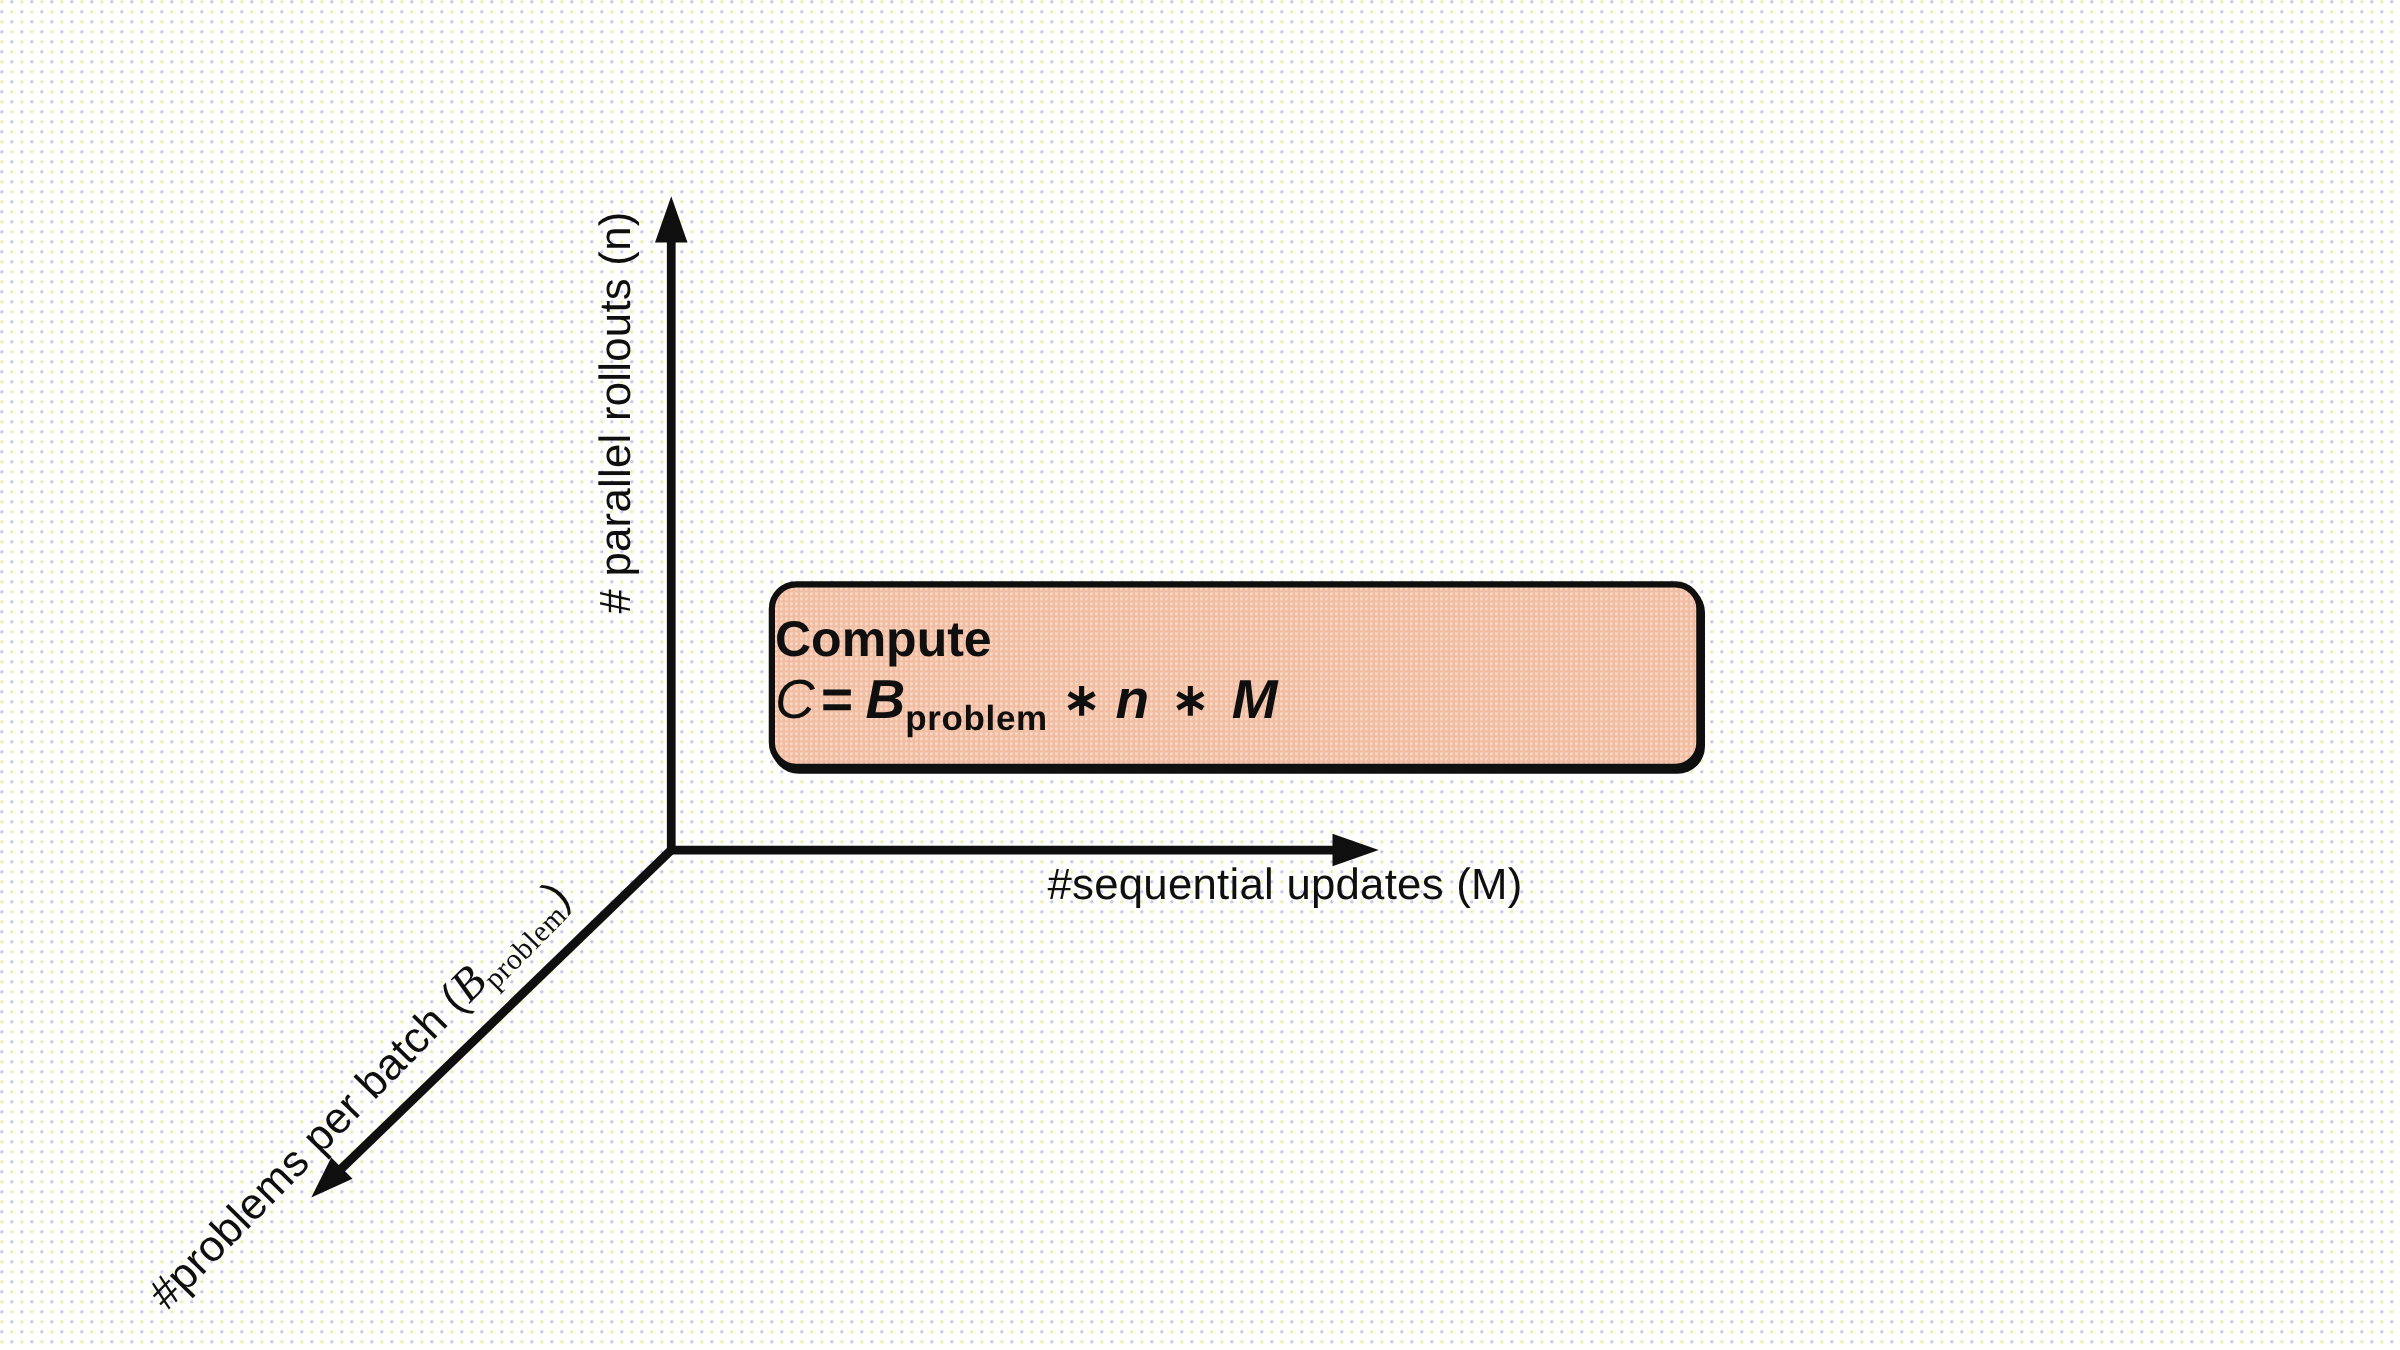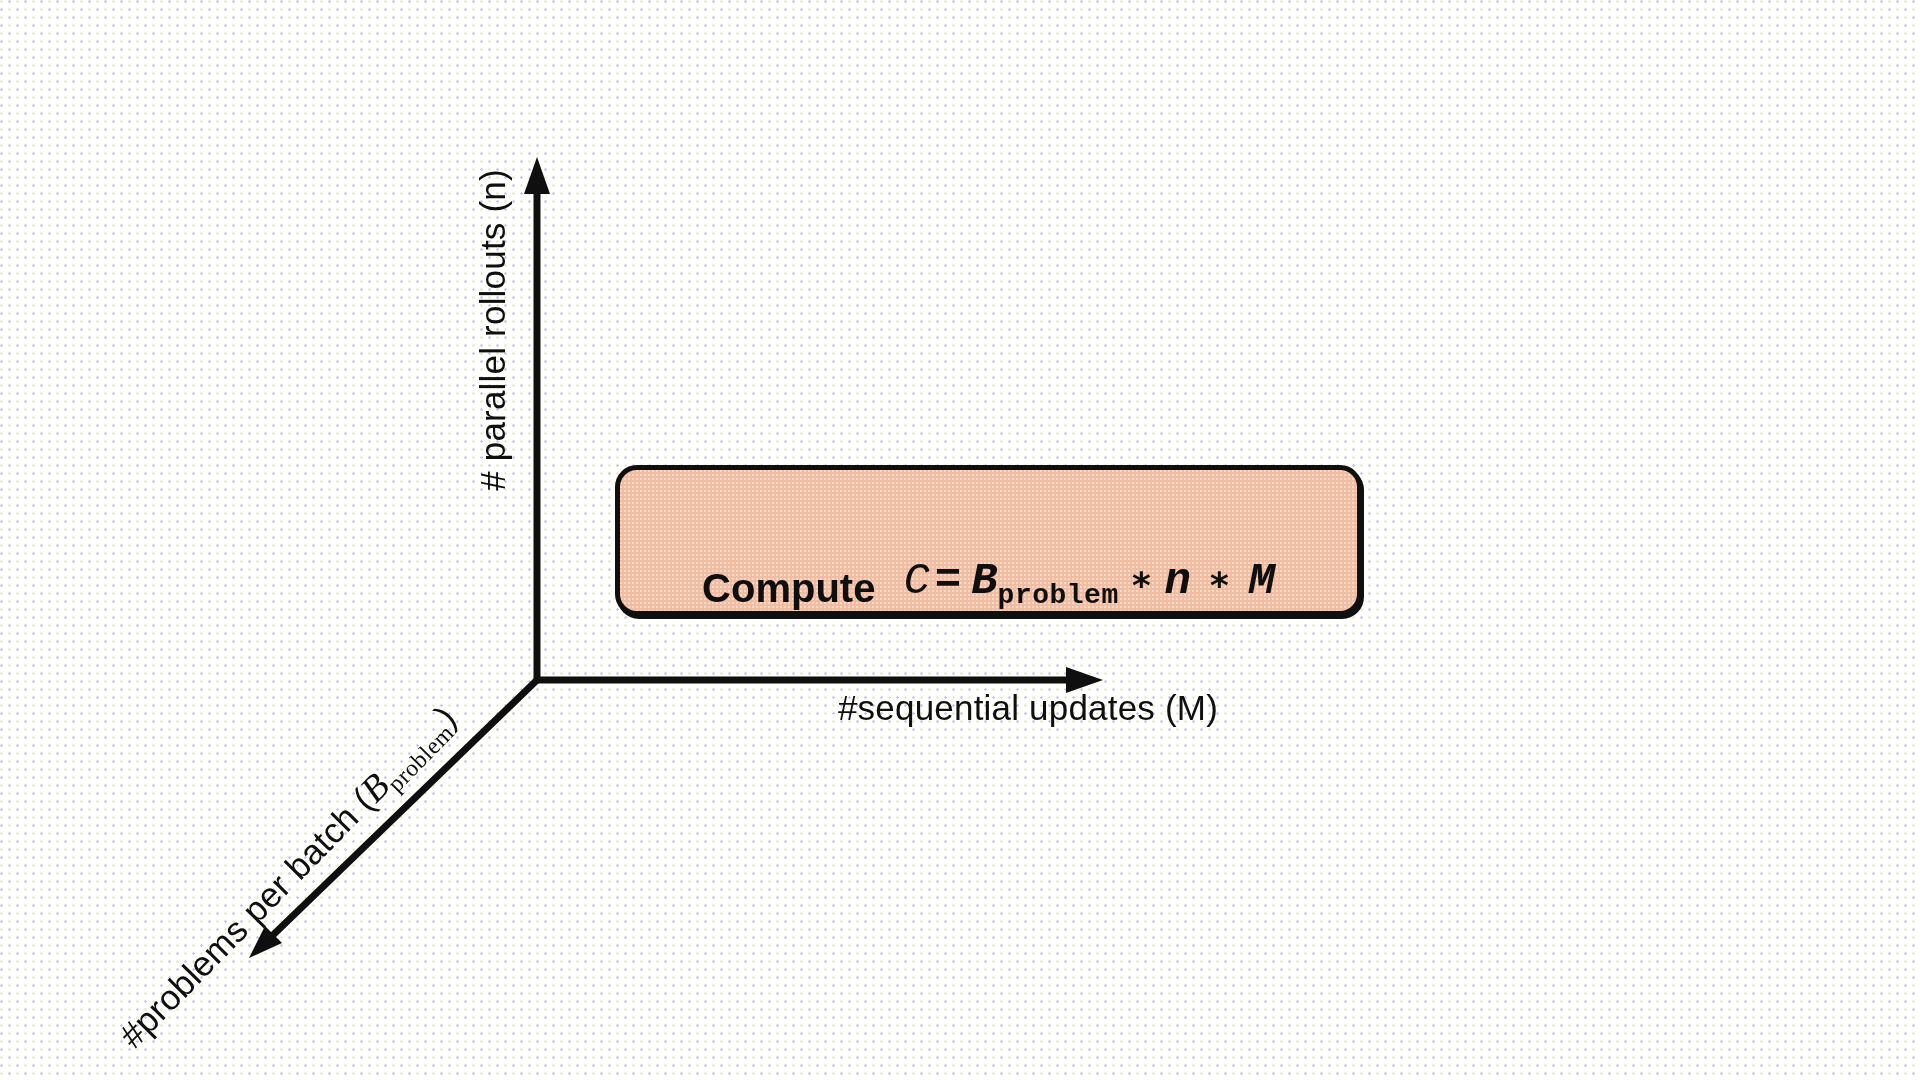--- a/index.html
+++ b/index.html
@@ -60,34 +60,34 @@
     left: 615px; top: 465px;
     width: 747px; height: 151px;
     box-sizing: border-box;
     border: 5px solid #0f0f0f;
     border-radius: 22px;
     box-shadow: 2px 3px 0 #0f0f0f;
     background-color: #f0bda3;
     background-image: radial-gradient(circle at 1px 1px, #f9d8c6 1.05px, transparent 1.4px);
     background-size: 4px 4px;
     display: flex;
-    align-items: flex-end;
+    align-items: flex-start;
     justify-content: center;
     white-space: nowrap;
+    flex-direction: column;
   }
   .cb-prefix {
     font-weight: 700;
     font-size: 40px;
     margin-right: 16px;
   }
   .formula {
-    font-family: Liberation Mono, monospace;
+    font-family: Liberation Sans, sans-serif;
     font-size: 44px;
     font-weight: 700;
-    margin-left: 12px;
   }
   .f-lhs { font-style: italic; font-weight: 500; }
   .f-eq { margin: 0 10px 0 5px; }
   .f-var { font-style: italic; }
   .f-sub {
     font-size: 28px;
     vertical-align: -10px;
     letter-spacing: 0.5px;
   }
   .f-op { font-size: 36px; margin: 0 12px; vertical-align: 2px; }

